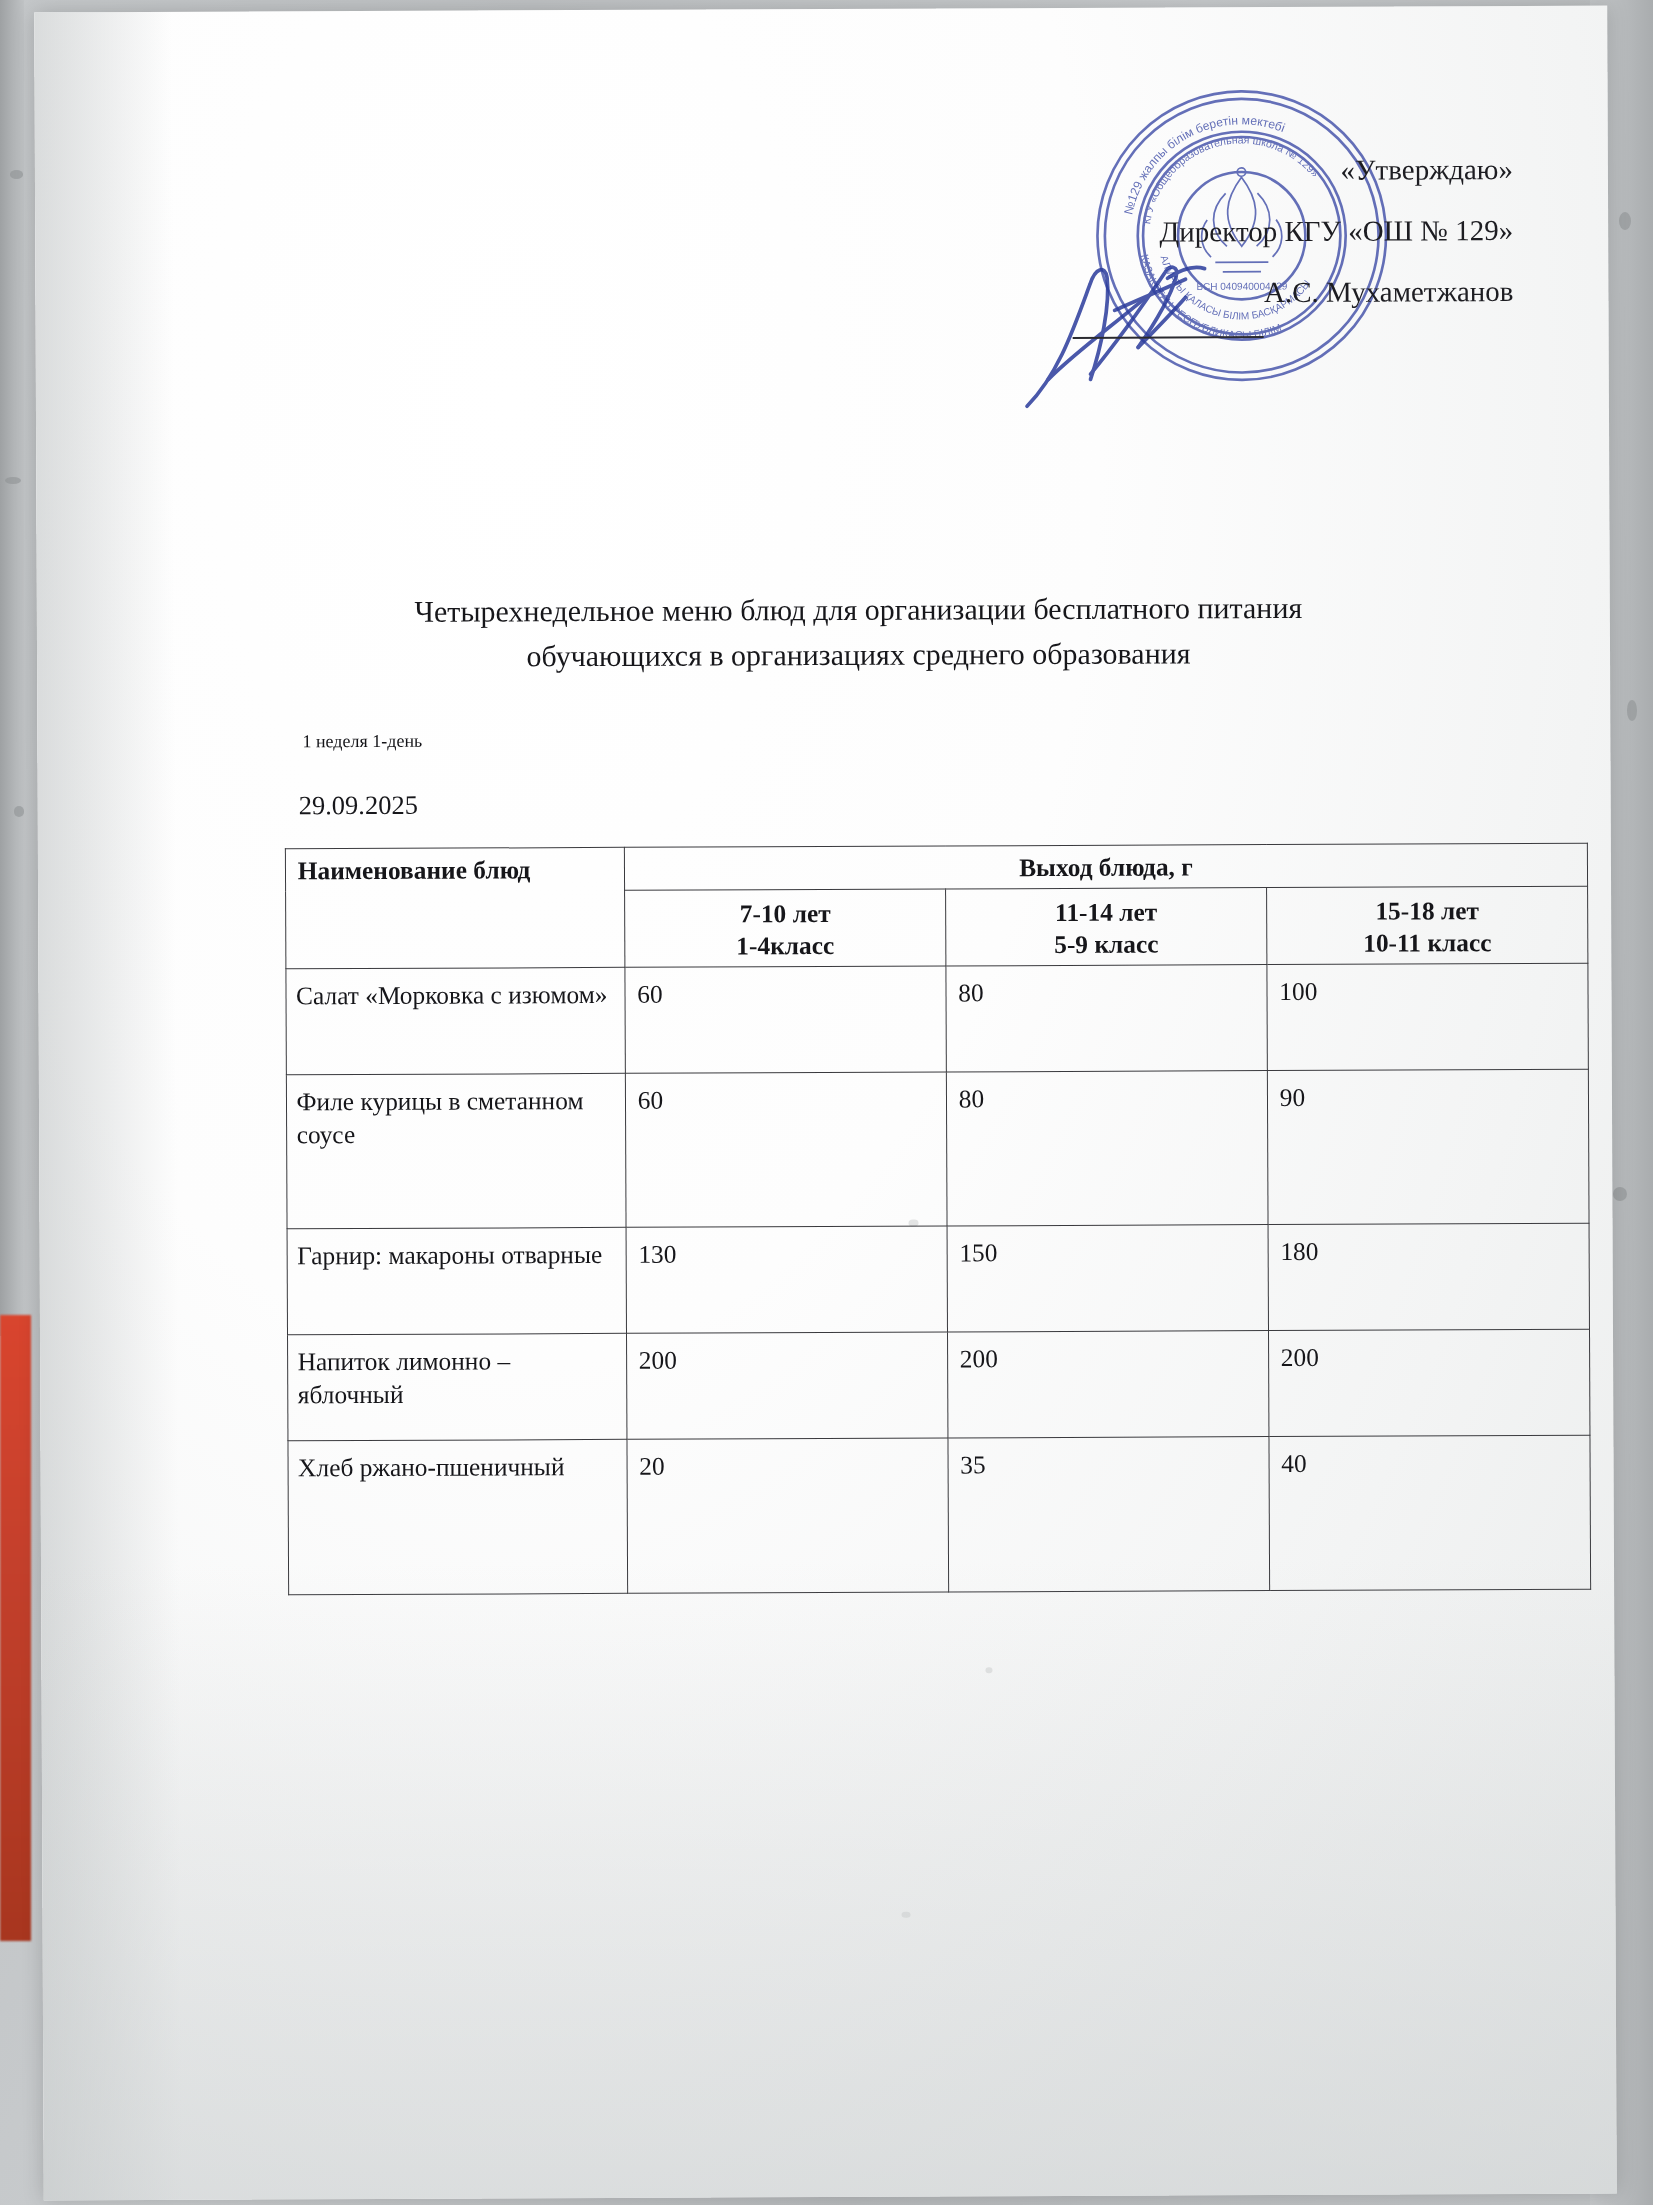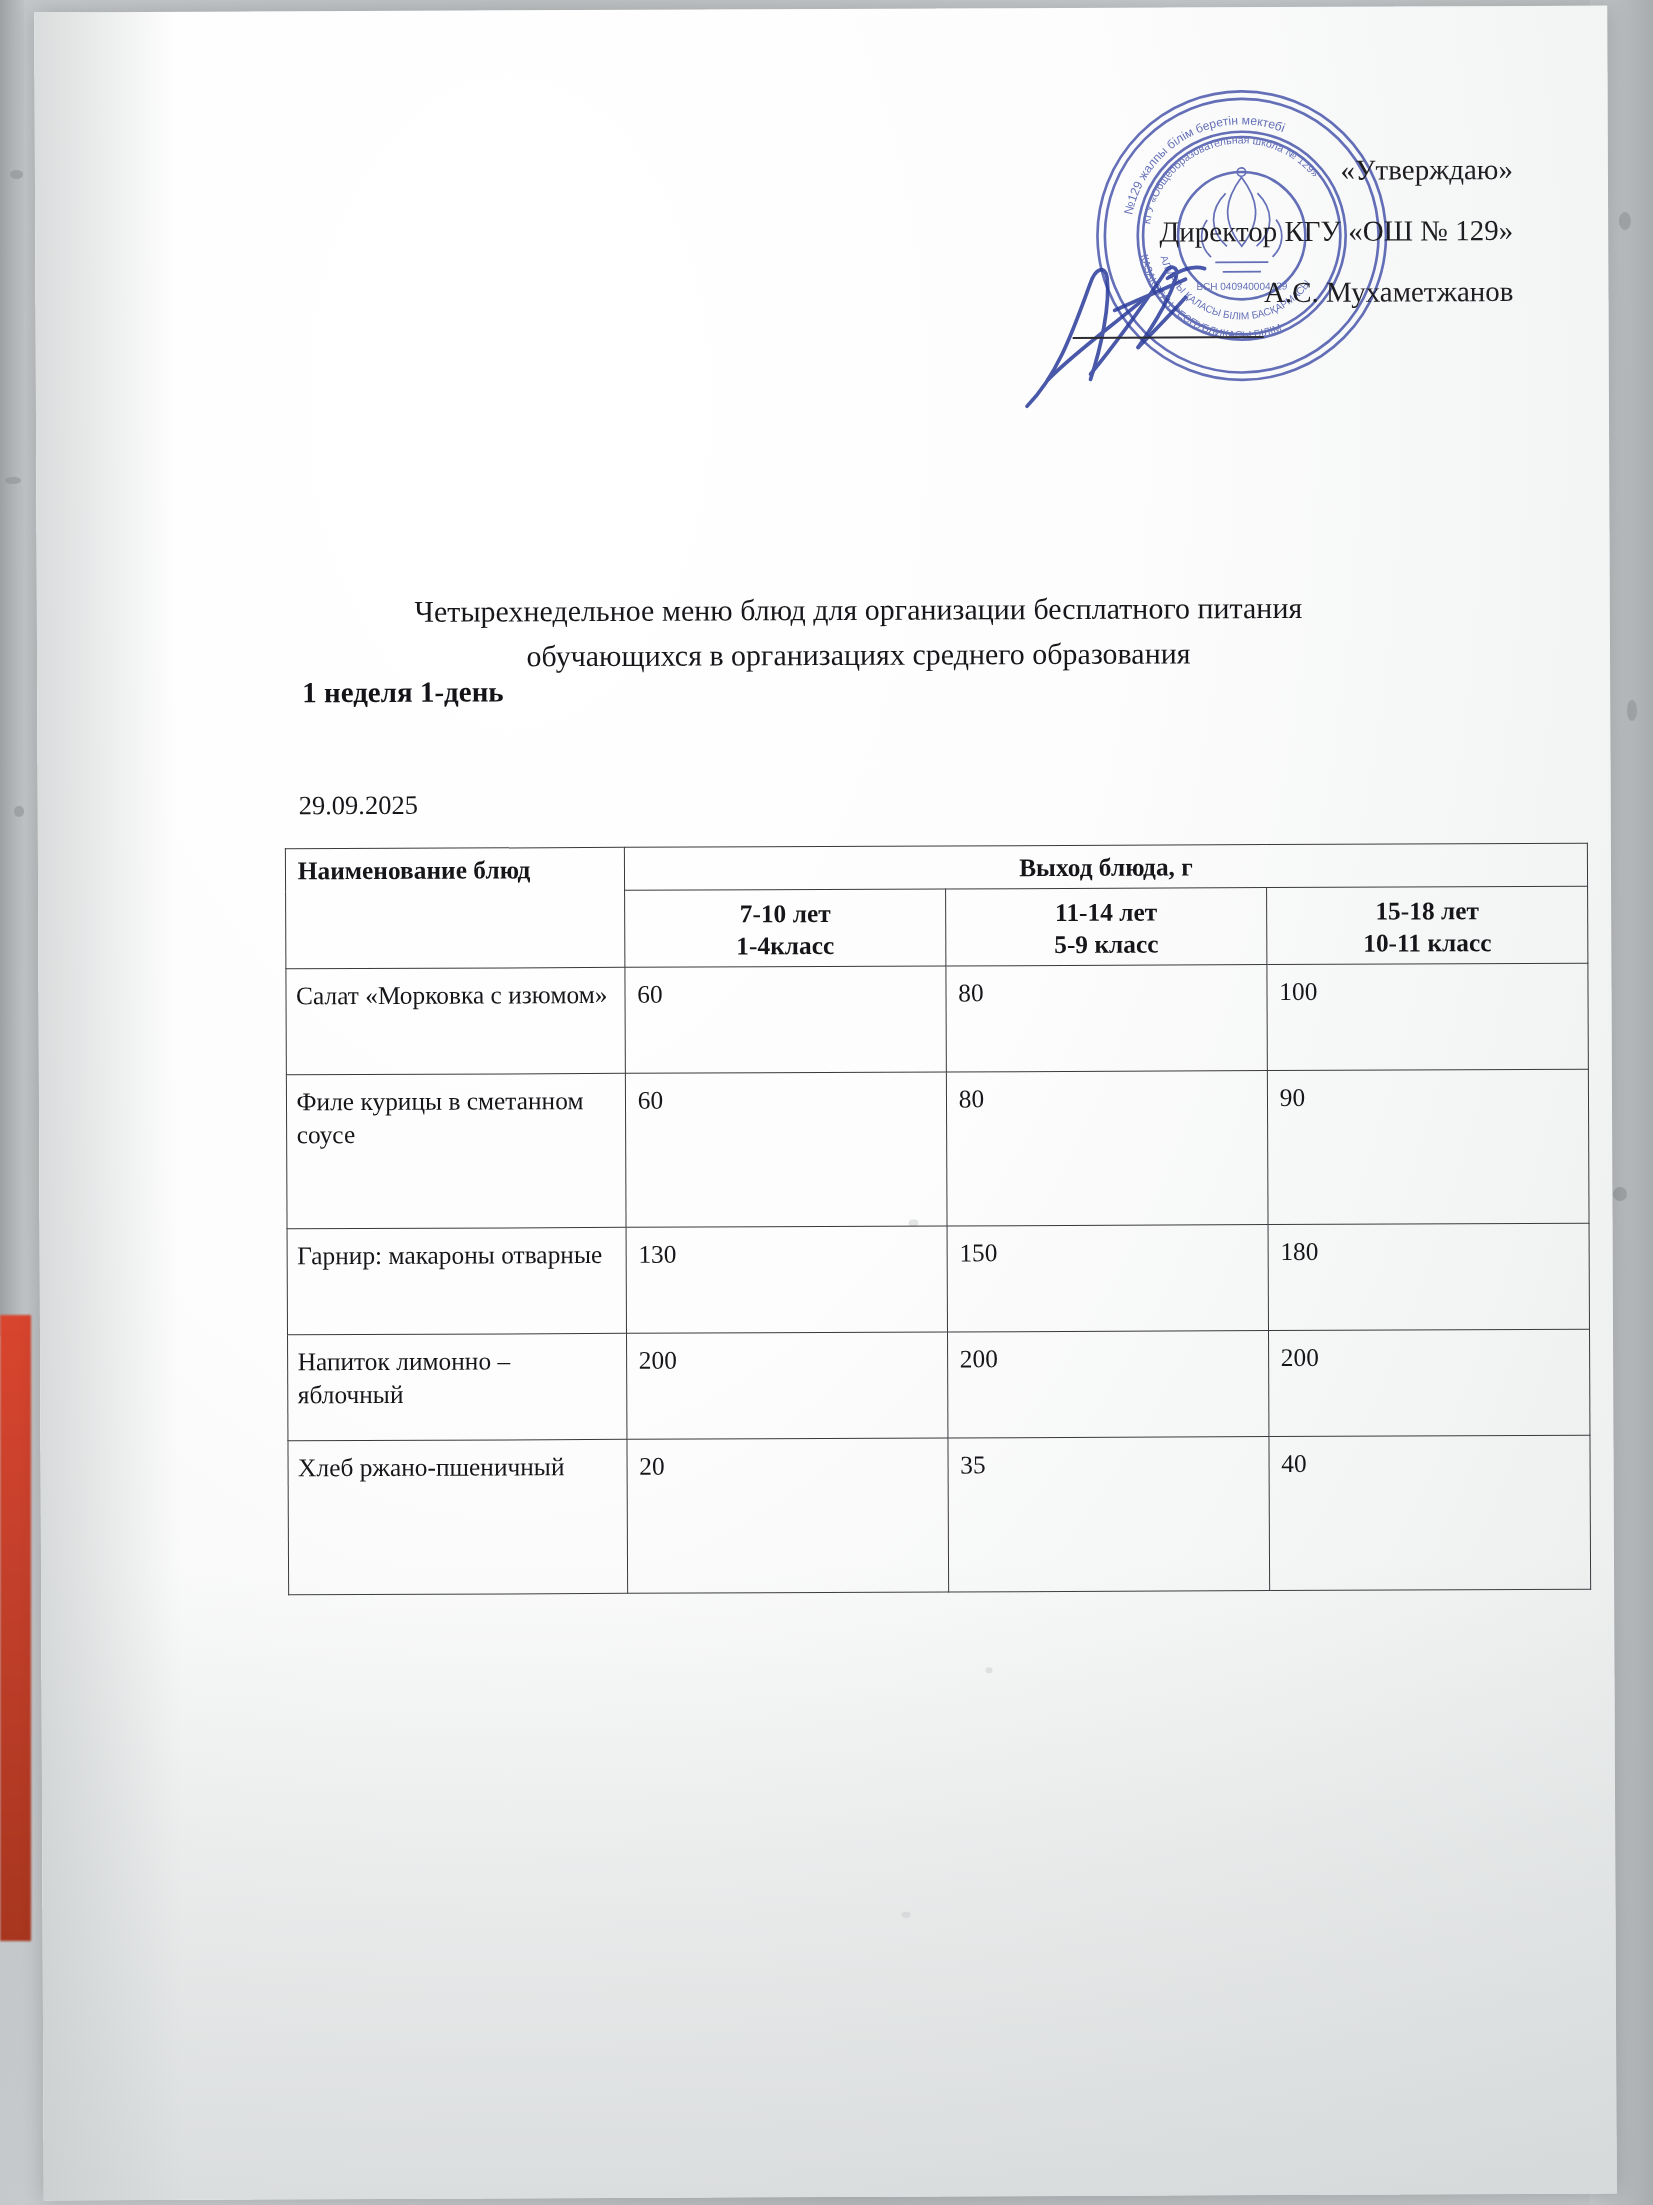--- a/index.html
+++ b/index.html
@@ -134,23 +134,23 @@
     width: 1177px;
     text-align: center;
     font-size: 30px;
     line-height: 45px;
     color: #17171b;
   }
 
   .week-day {
     position: absolute;
     left: 265px;
-    top: 665px;
-    font-size: 29px;
-    font-weight: bold;
+    top: 720px;
+    font-size: 18px;
+    font-weight: normal;
     color: #141418;
   }
   .doc-date {
     position: absolute;
     left: 261px;
     top: 779px;
     font-size: 26.5px;
     color: #17171b;
   }
 

